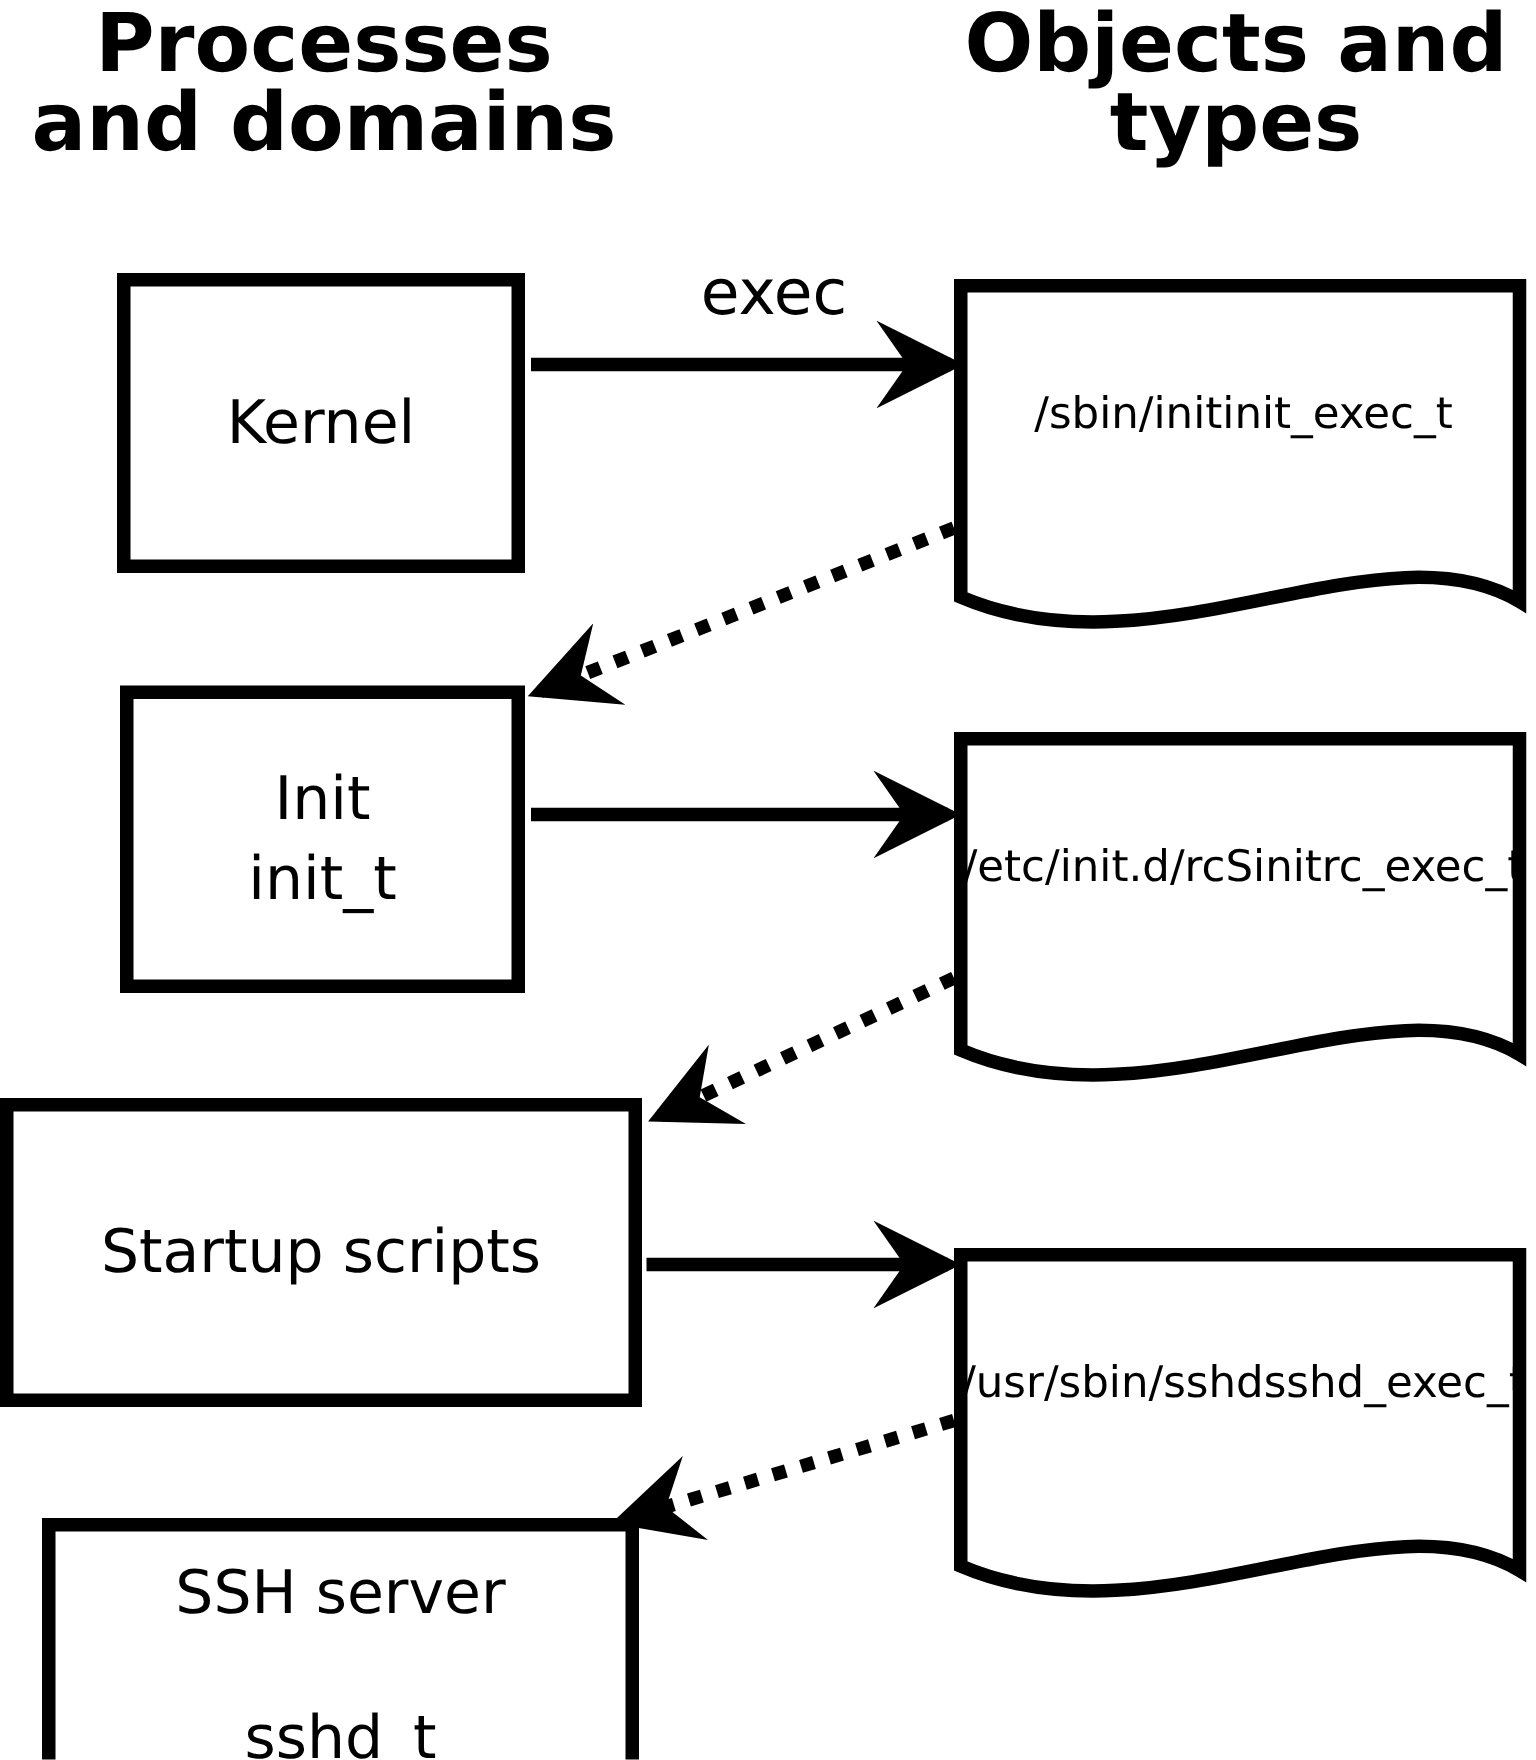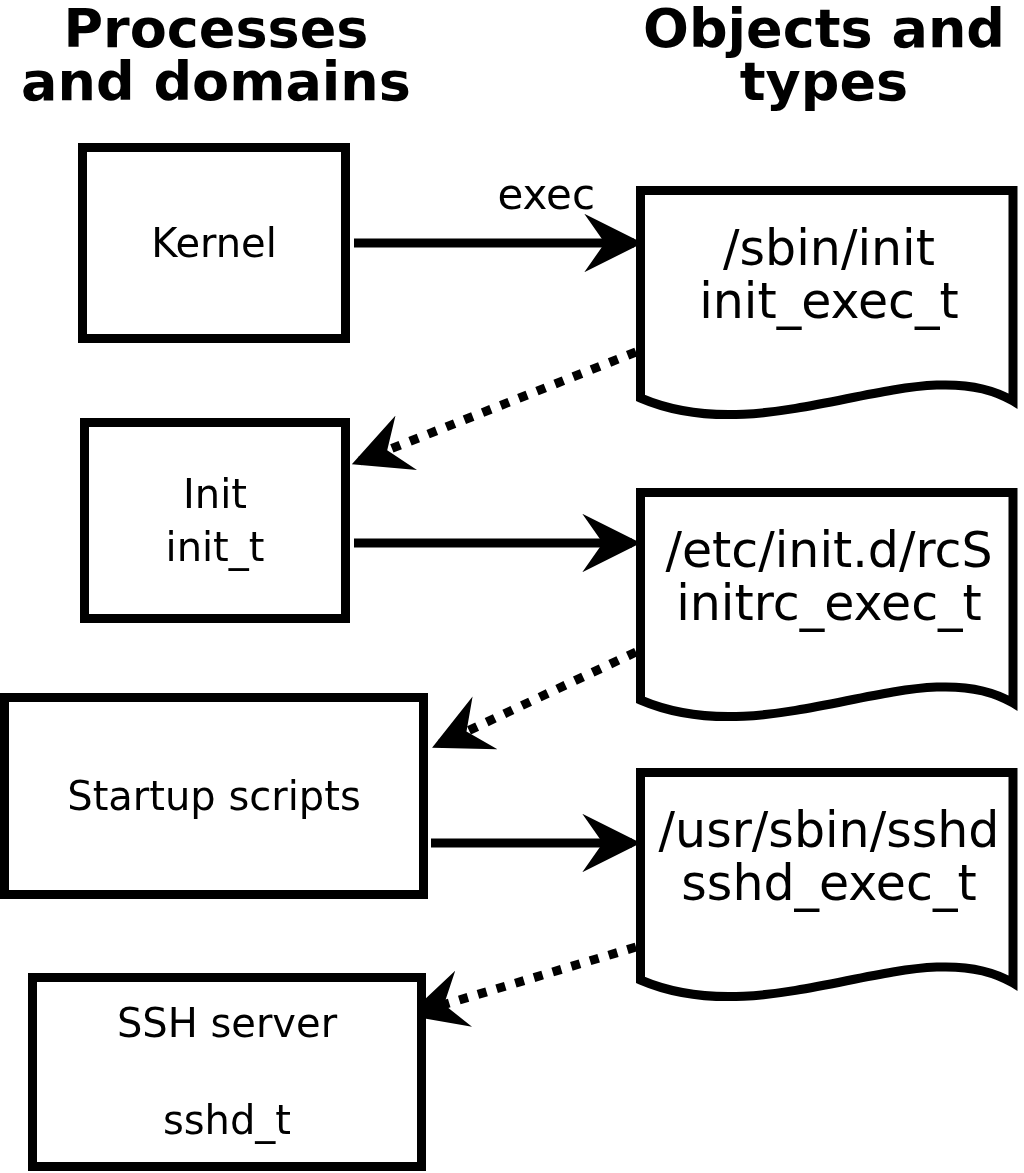--- a/index.html
+++ b/index.html
@@ -8,28 +8,28 @@
     background:#ffffff;color:#000000;
     font-family:"DejaVu Sans","Liberation Sans",sans-serif;
   }
   .hdr{
     position:absolute;font-weight:bold;font-size:54px;line-height:53px;
     text-align:center;white-space:pre-line;
   }
   .pbox{
     position:absolute;border:9px solid #000;background:#fff;box-sizing:border-box;
     display:flex;flex-direction:column;justify-content:center;align-items:center;
-    font-size:40px;line-height:53px;text-align:center;
+    font-size:40px;line-height:53px;text-align:center;margin-top:39px;
   }
   .doc{position:absolute;}
   .doc svg{display:block;}
   .doctext{
     position:absolute;left:0;top:4px;width:100%;height:170px;
-    display:flex;flex-direction:column;justify-content:center;align-items:center;
-    font-size:49px;line-height:53px;text-align:center;
+    display:flex;flex-direction:row;justify-content:center;align-items:center;
+    font-size:29px;line-height:53px;text-align:center;
   }
   .lbl{position:absolute;font-size:42px;text-align:center;}
   .arrows{position:absolute;left:0;top:0;pointer-events:none;}
 </style>
 </head>
 <body>
 
 <div class="hdr" style="left:0px;top:2px;width:432px;">Processes
 and domains</div>
 <div class="hdr" style="left:622px;top:2px;width:404px;">Objects and
@@ -44,21 +44,21 @@
 
   <line x1="354" y1="243" x2="634" y2="243" stroke="#000" stroke-width="9" marker-end="url(#ah)"></line>
   <line x1="354" y1="543" x2="632" y2="543" stroke="#000" stroke-width="9" marker-end="url(#ah)"></line>
   <line x1="431" y1="843" x2="632" y2="843" stroke="#000" stroke-width="9" marker-end="url(#ah)"></line>
 
   <line x1="636" y1="352" x2="360" y2="461" stroke="#000" stroke-width="9" stroke-dasharray="9 10.5" marker-end="url(#ah)"></line>
   <line x1="636" y1="652" x2="440" y2="744" stroke="#000" stroke-width="9" stroke-dasharray="9 10.5" marker-end="url(#ah)"></line>
   <line x1="636" y1="947" x2="416" y2="1013" stroke="#000" stroke-width="9" stroke-dasharray="9 10.5" marker-end="url(#ah)"></line>
 </svg>
 
-<div class="lbl" style="left:399px;top:170px;width:196px;text-align:right;">exec</div>
+<div class="lbl" style="left:418px;top:170px;width:196px;">exec</div>
 
 <div class="pbox" style="left:78px;top:143px;width:272px;height:200px;">
   <span>Kernel</span>
 </div>
 <div class="pbox" style="left:80px;top:418px;width:270px;height:205px;">
   <span>Init</span>
   <span>init_t</span>
 </div>
 <div class="pbox" style="left:0px;top:693px;width:428px;height:206px;">
   <span>Startup scripts</span>
@@ -81,21 +81,21 @@
 <div class="doc" style="left:636px;top:488px;width:386px;height:260px;">
   <svg width="386" height="260" viewBox="0 0 386 260">
     <path d="M 4.5 4.5 L 377 4.5 L 377 215 C 285 160, 135 268, 4.5 212 Z" fill="#fff" stroke="#000" stroke-width="9"></path>
   </svg>
   <div class="doctext">
     <span>/etc/init.d/rcS</span>
     <span>initrc_exec_t</span>
   </div>
 </div>
 
-<div class="doc" style="left:636px;top:768px;width:386px;height:260px;">
+<div class="doc" style="left:636px;top:832px;width:386px;height:260px;">
   <svg width="386" height="260" viewBox="0 0 386 260">
     <path d="M 4.5 4.5 L 377 4.5 L 377 215 C 285 160, 135 268, 4.5 212 Z" fill="#fff" stroke="#000" stroke-width="9"></path>
   </svg>
   <div class="doctext">
     <span>/usr/sbin/sshd</span>
     <span>sshd_exec_t</span>
   </div>
 </div>
 
 </body></html>

